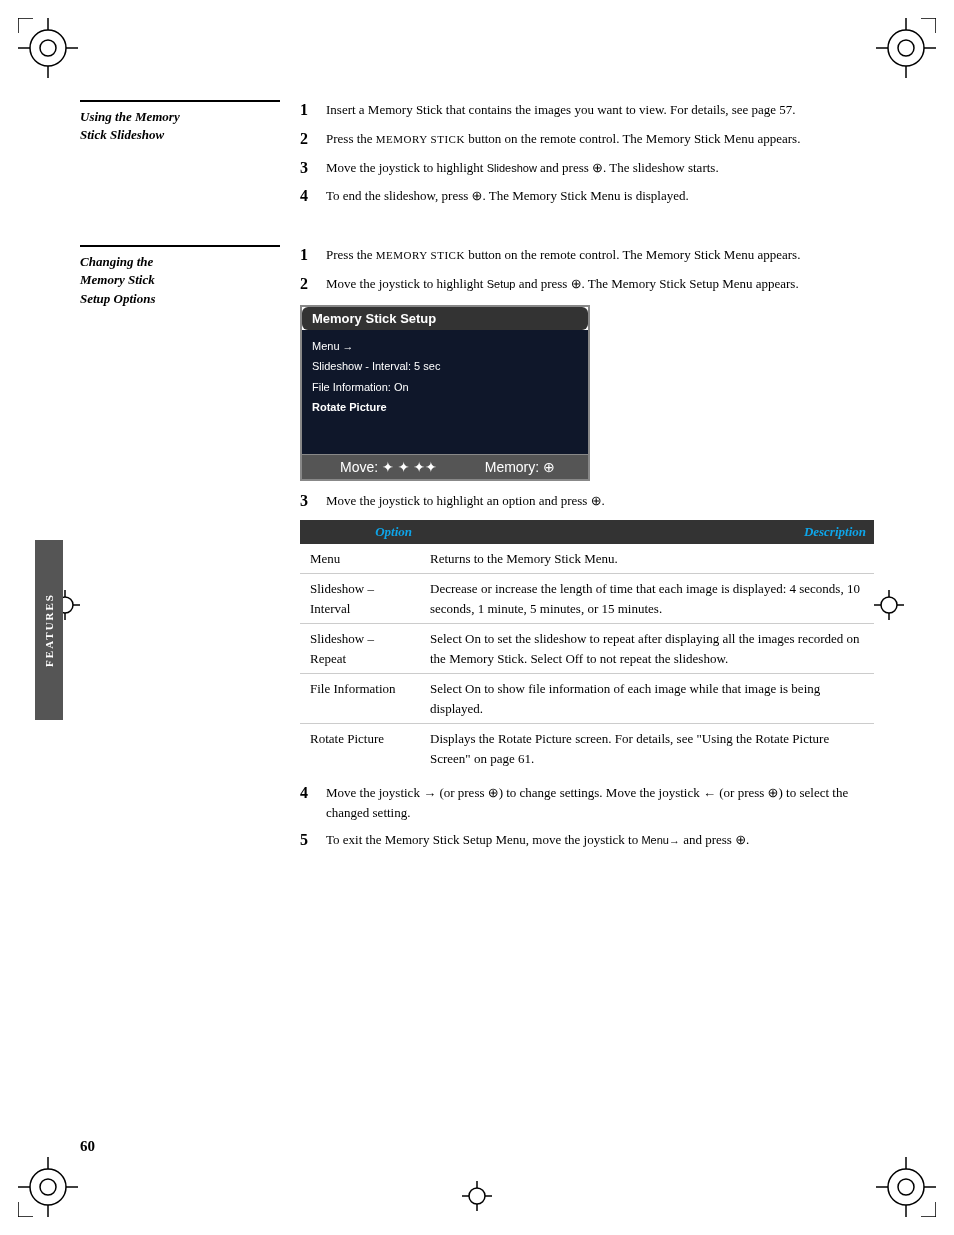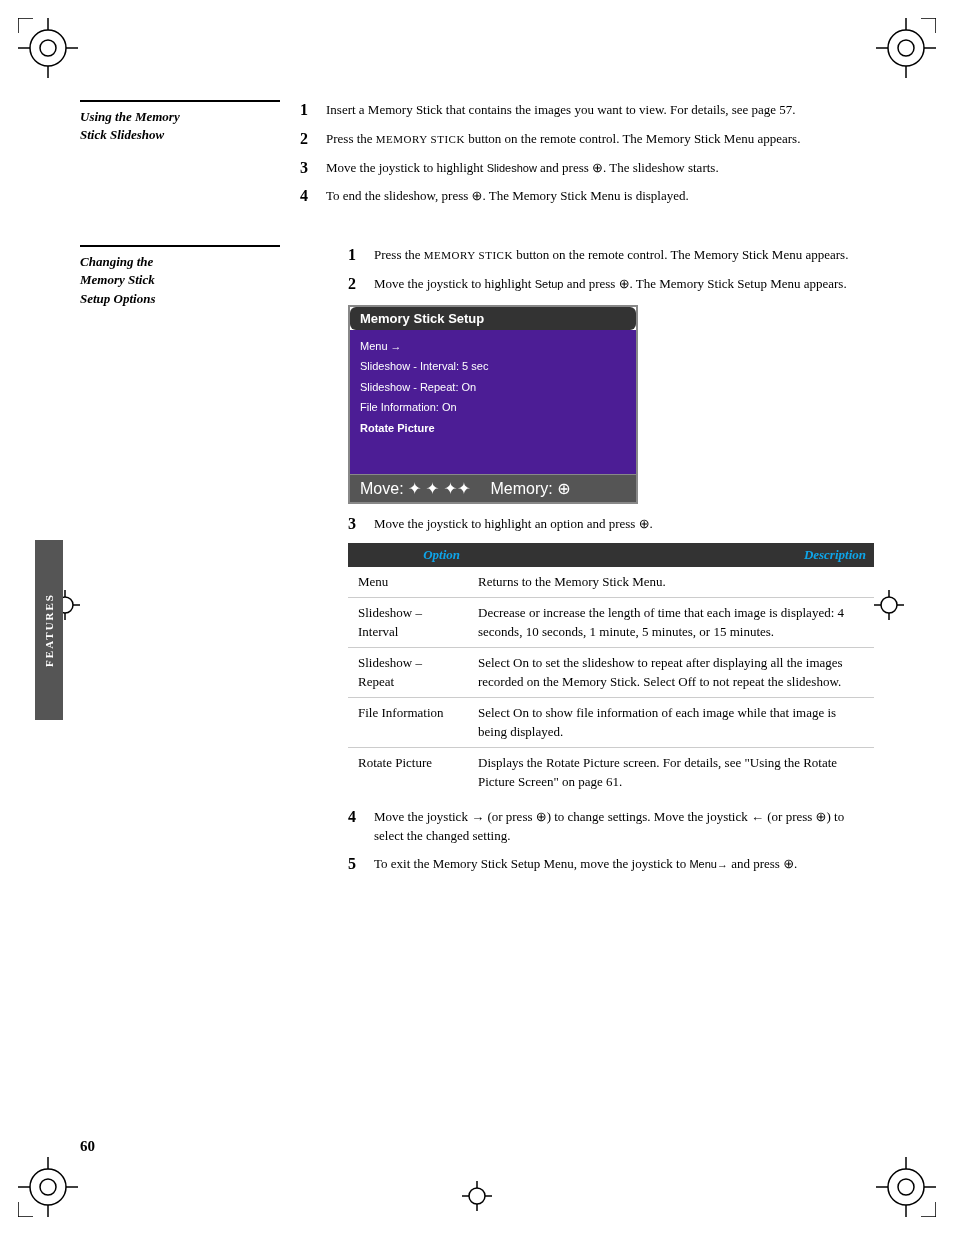--- a/index.html
+++ b/index.html
@@ -87,21 +87,20 @@
       font-size: 13px;
       line-height: 1.4;
       border-top: 2px solid #000;
       padding-top: 6px;
       margin-bottom: 0;
     }
 
     
     .section-divider {
       margin-top: 30px;
-      gap: 48px;
     }
 
     
     .step-list {
       list-style: none;
       padding: 0;
       margin: 0;
     }
     .step-list li {
       display: flex;
@@ -144,21 +143,21 @@
     .setup-dialog-title {
       background: #333;
       color: #fff;
       font-weight: bold;
       font-size: 13px;
       padding: 4px 10px;
       font-family: Arial, sans-serif;
       border-radius: 6px;
     }
     .setup-dialog-body {
-      background: #4c1d95;
+      background: #0f172a;
       padding: 6px 10px;
     }
     .setup-dialog-body .menu-line {
       color: #fff;
       font-size: 11px;
       font-family: Arial, sans-serif;
       padding: 2px 0;
       line-height: 1.5;
     }
     .setup-dialog-body .menu-line.bold-line {
@@ -168,22 +167,23 @@
     .setup-dialog-footer {
       background: #555;
       border-top: 1px solid #888;
       padding: 4px 10px;
       display: flex;
       gap: 20px;
       align-items: center;
     }
     .setup-dialog-footer span {
       color: #fff;
-      font-size: 16px;
+      font-size: 14px;
       font-family: Arial, sans-serif;
+      margin-left: 28px;
     }
 
     
     .option-table {
       width: 100%;
       border-collapse: collapse;
       margin-top: 8px;
       font-size: 13px;
     }
     .option-table th {
@@ -352,21 +352,20 @@
           <span class="step-num">2</span>
           <span class="step-text">Move the joystick to highlight <span class="menu-item">Setup</span> and press ⊕. The Memory Stick Setup Menu appears.</span>
         </li>
       </ol>
 
       <div class="setup-dialog">
         <div class="setup-dialog-title">Memory Stick Setup</div>
         <div class="setup-dialog-body">
           <div class="menu-line">Menu →</div>
           <div class="menu-line">Slideshow - Interval: 5 sec</div>
-          <div class="menu-line">Slideshow - Repeat: On</div>
           <div class="menu-line">File Information: On</div>
           <div class="menu-line bold-line" style="font-weight:bold;">Rotate Picture</div>
           <div style="height:30px;"></div>
         </div>
         <div class="setup-dialog-footer">
           <span>Move: ✦ ✦ ✦✦</span>
           <span>Memory: ⊕</span>
         </div>
       </div>
 

